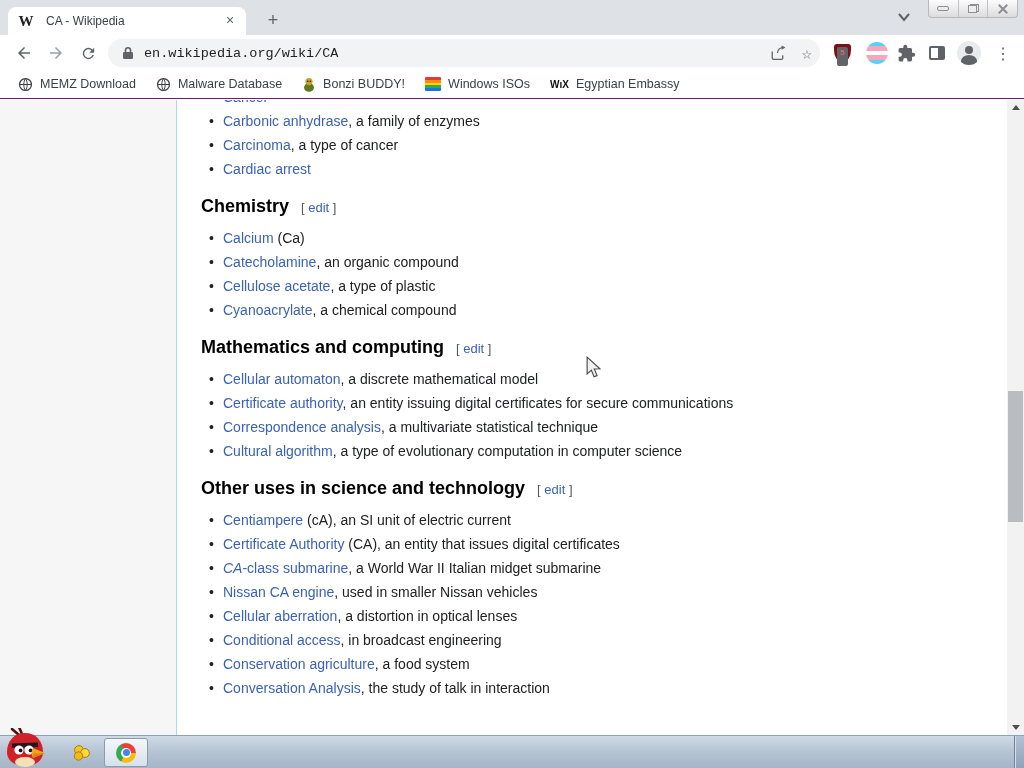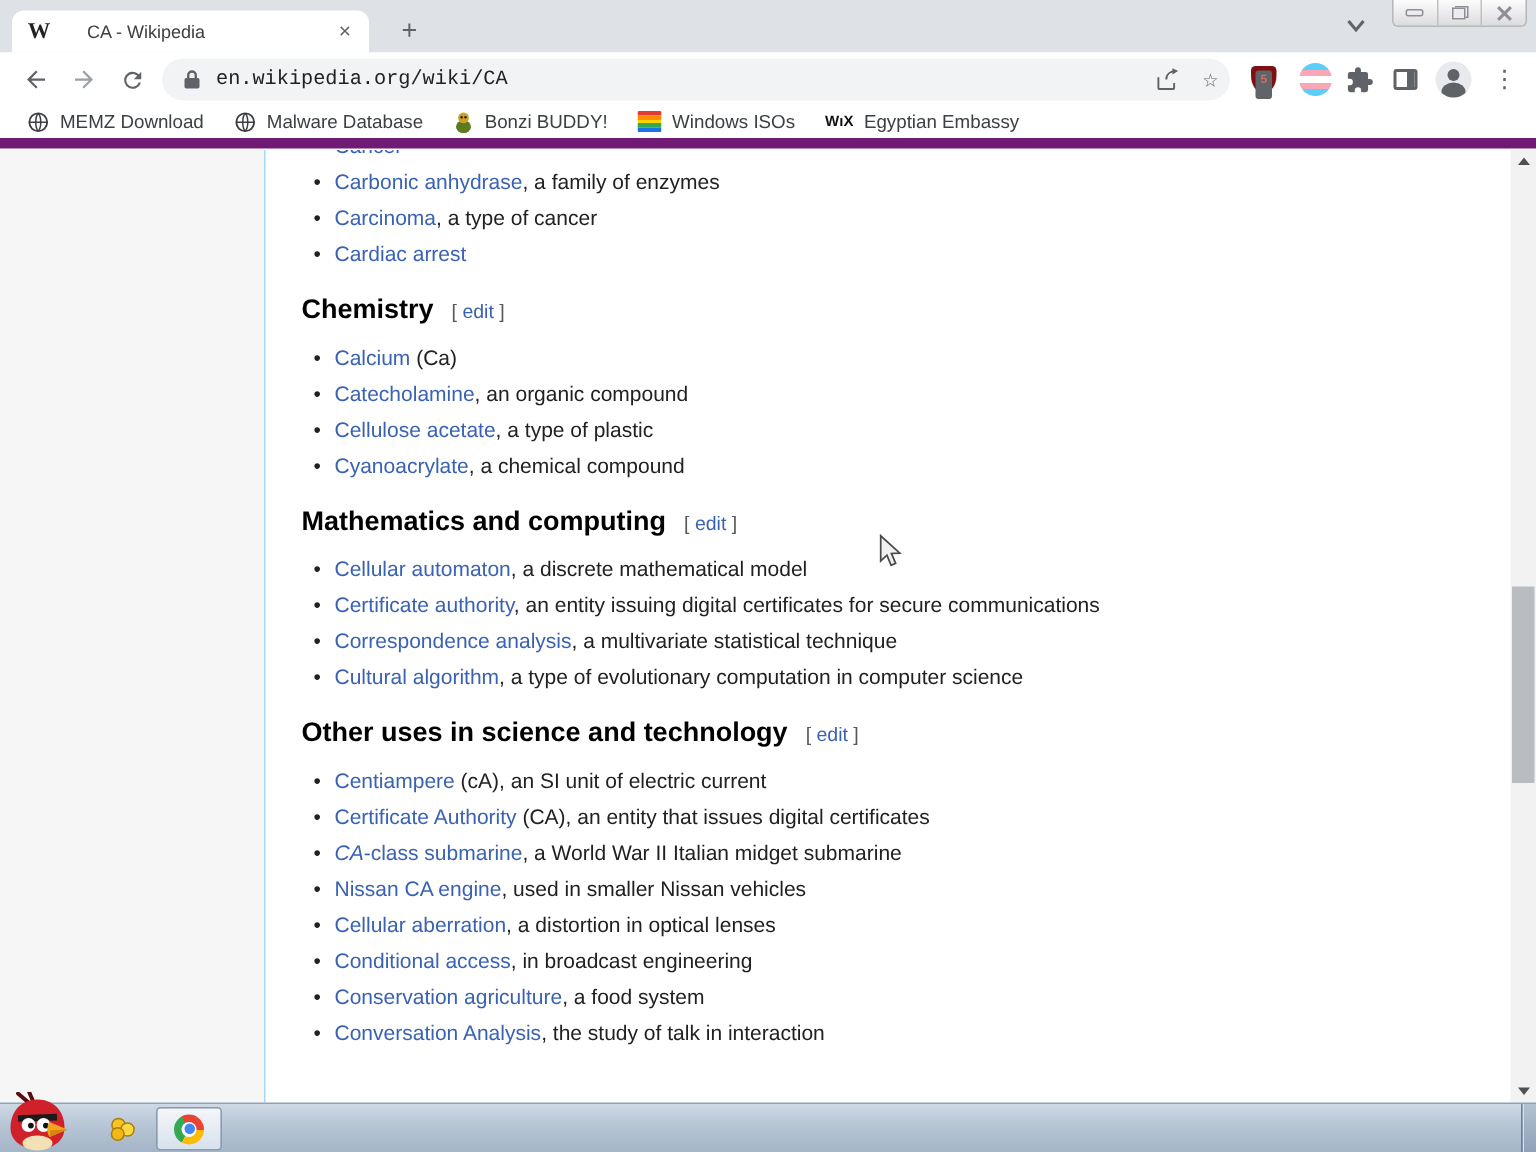--- a/index.html
+++ b/index.html
@@ -3,21 +3,21 @@
 <meta charset="utf-8">
 <style>
   * { box-sizing: border-box; margin: 0; padding: 0; }
   html,body { width:1024px; height:768px; overflow:hidden; font-family:"Liberation Sans",sans-serif; background:#fff; }
   #stage { position:relative; width:1024px; height:768px; overflow:hidden; }
 
   
   .tabbar { position:absolute; top:0; left:0; right:0; height:35px; background:#dee1e6; }
   .tab { position:absolute; left:8px; top:7px; width:238px; height:28px; background:#fff; border-radius:8px 8px 0 0; display:flex; align-items:center; padding:0 8px 0 10px; }
   .tab-favicon { width:16px; height:16px; font-family:"Liberation Serif",serif; font-weight:bold; font-size:15px; line-height:16px; color:#222; text-align:center; }
-  .tab-title { flex:1; font-size:12px; color:#3c4043; margin-left:24px; white-space:nowrap; overflow:hidden; }
+  .tab-title { flex:1; font-size:12px; color:#3c4043; margin-left:12px; white-space:nowrap; overflow:hidden; }
   .tab-close { width:16px; height:16px; text-align:center; line-height:15px; font-size:14px; color:#5f6368; border-radius:50%; }
   .newtab-btn { position:absolute; left:260px; top:8px; width:26px; height:26px; text-align:center; line-height:24px; font-size:18px; color:#5f6368; border-radius:50%; }
   .tabstrip-chevron { position:absolute; left:896px; top:10px; width:16px; height:14px; }
   
   .win-controls { position:absolute; top:0; left:928px; width:90px; height:18px; display:flex; background:linear-gradient(#fcfcfc,#dcdcdf); border:1px solid #b7b7bc; border-top:none; border-radius:0 0 4px 4px; overflow:hidden; }
   .win-btn { flex:1; display:flex; align-items:center; justify-content:center; border-right:1px solid #bfbfc4; }
   .win-btn:last-child { border-right:none; }
   .glyph-min { width:12px; height:5px; border:1px solid #8e8e96; border-radius:2px; }
   .glyph-restore { position:relative; width:11px; height:9px; }
   .glyph-restore::before { content:""; position:absolute; right:0; top:0; width:7px; height:6px; border:1px solid #8e8e96; }
@@ -41,21 +41,21 @@
   .badge { position:absolute; right:-6px; bottom:-4px; background:#606368; color:#fff; font-size:9px; line-height:11px; width:11px; text-align:center; border-radius:2px; }
   .trans-circle { width:22px; height:22px; border-radius:50%; background:linear-gradient(180deg,#5bcefa 0 20%,#f5a9b8 20% 40%,#ffffff 40% 60%,#f5a9b8 60% 80%,#5bcefa 80% 100%); }
   .side-panel-ic { width:16px; height:14px; border:2px solid #5f6368; border-radius:2px; position:relative; }
   .side-panel-ic::after { content:""; position:absolute; right:0; top:0; bottom:0; width:5px; background:#5f6368; }
   .avatar { width:24px; height:24px; border-radius:50%; background:#e8eaed; position:relative; overflow:hidden; }
   .avatar::before { content:""; position:absolute; left:8px; top:5px; width:8px; height:8px; border-radius:50%; background:#5f6368; }
   .avatar::after { content:""; position:absolute; left:4px; top:14px; width:16px; height:12px; border-radius:50% 50% 0 0; background:#5f6368; }
   .dots { font-size:16px; color:#5f6368; letter-spacing:0; }
 
   
-  .bookmarks { position:absolute; top:70px; left:0; right:0; height:29px; background:#fff; border-bottom:7px solid #701a75; display:flex; align-items:center; padding-left:10px; gap:4px; }
+  .bookmarks { position:absolute; top:70px; left:0; right:0; height:29px; background:#fff; border-bottom:1px solid #701a75; display:flex; align-items:center; padding-left:10px; gap:4px; }
   .bookmark { display:flex; align-items:center; gap:7px; padding:3px 8px; border-radius:4px; }
   .bookmark-label { font-size:12.5px; color:#3c4043; }
   .bm-stripes { width:16px; height:14px; display:flex; flex-direction:column; border-radius:1px; overflow:hidden; }
   .bm-stripes i { flex:1; }
   .bm-wix { font-size:10px; font-weight:bold; color:#111; letter-spacing:0; }
 
   
   .content { position:absolute; top:100px; left:0; right:0; bottom:33px; background:#fff; overflow:hidden; }
   .side-strip { position:absolute; left:0; top:0; bottom:0; width:177px; background:#f6f6f6; border-right:1px solid #a7d7f9; }
   .page-main { position:absolute; left:178px; top:0; right:17px; bottom:0; overflow:hidden; padding:0 10px 0 23px; }

